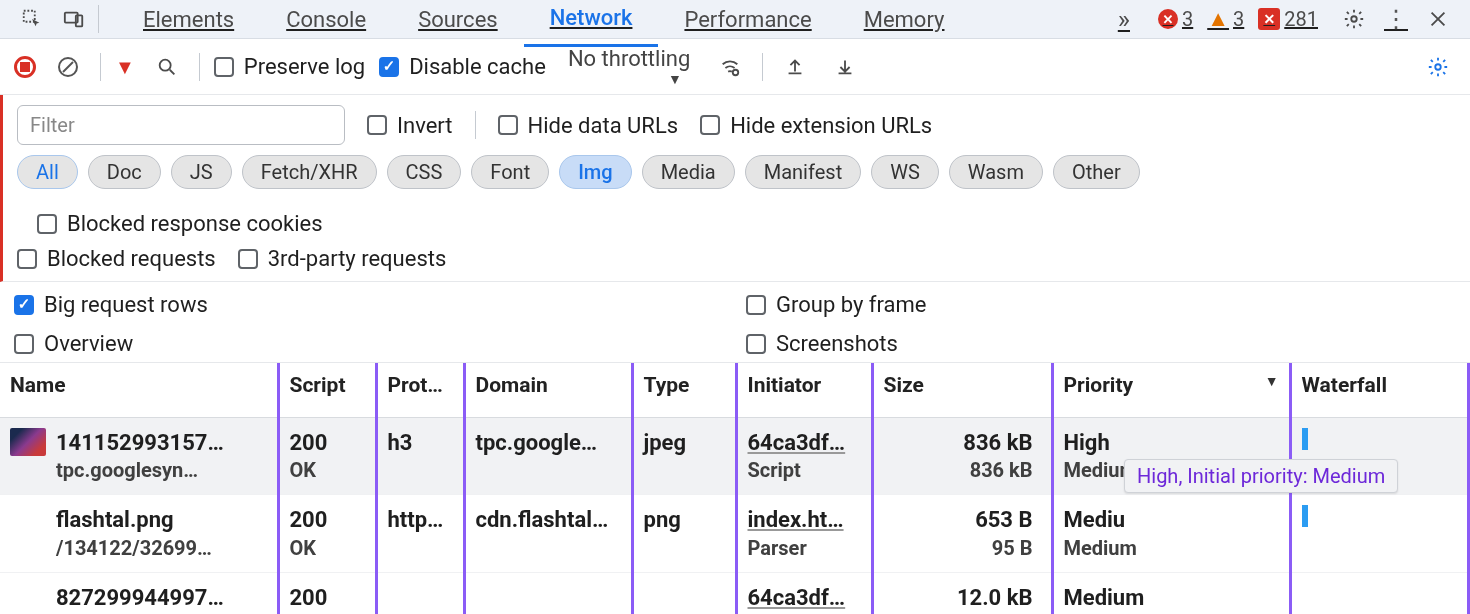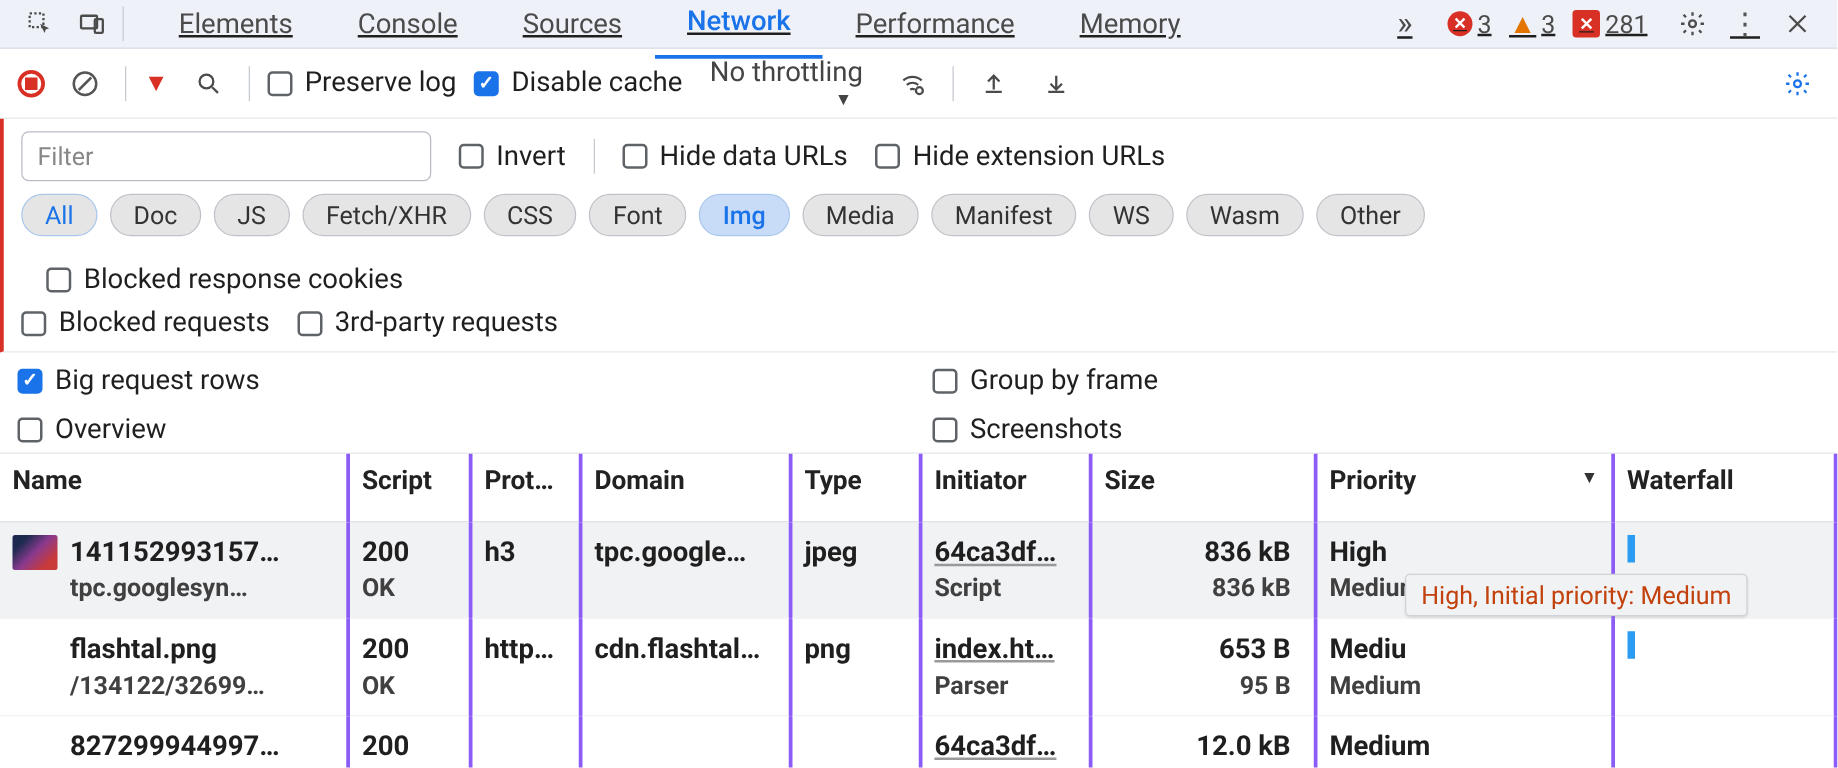--- a/index.html
+++ b/index.html
@@ -56,21 +56,21 @@
   thead th { background:#fff; border-bottom:1px solid #d8dbdf; font-size:21px; color:#222; height:54px; }
   tbody tr { height:76px; border-bottom:1px solid #f0f1f3; }
   tbody tr:first-child { background:#f1f2f4; }
   .sub { color:#404040; font-size:20px; }
   .dual { line-height:1.35; }
   .size-col { text-align:right; padding-right:18px;margin-left:18px; }
   .link { text-decoration:underline; text-decoration-color:#999; }
   .sort-ind { float:right; font-size:14px; color:#333; }
   .thumb { width:36px; height:28px; background:linear-gradient(135deg,#1b2a4e 20%,#8a3a8e 50%,#c93a3a 80%); display:inline-block; vertical-align:top; margin-right:10px; border-radius:2px; }
   .wf-bar { width:6px; height:22px; background:#2b9cf2; display:inline-block; }
-  .tooltip { position:absolute; background:#f1f2f4; border:1px solid #cfd2d7; border-radius:4px; padding:4px 12px; font-size:20px; color:#c2410c; box-shadow:0 1px 2px rgba(0,0,0,.1); }
+  .tooltip { position:absolute; background:#f1f2f4; border:1px solid #cfd2d7; border-radius:4px; padding:4px 12px; font-size:20px; color:#6d28d9; box-shadow:0 1px 2px rgba(0,0,0,.1); }
 </style>
 </head>
 <body>
 
 <div class="top-tabs">
   <div class="icon-btn">
     <svg viewBox="0 0 24 24">
         <rect x="3" y="3" width="12" height="12" stroke-dasharray="2 2"></rect>
         <path d="M12 12 l8 4 -3 1 -1 3 -4-8z" fill="#4b4b4b" stroke="none"></path>
       </svg>

